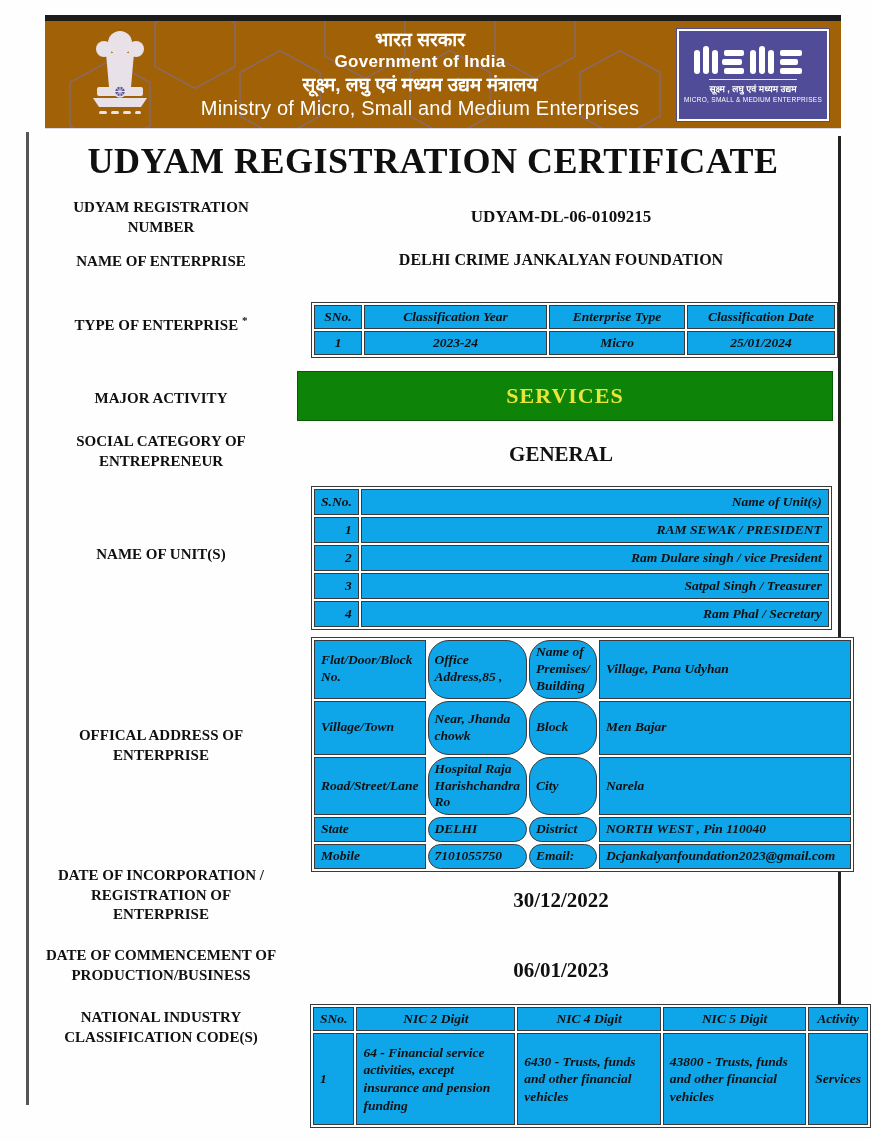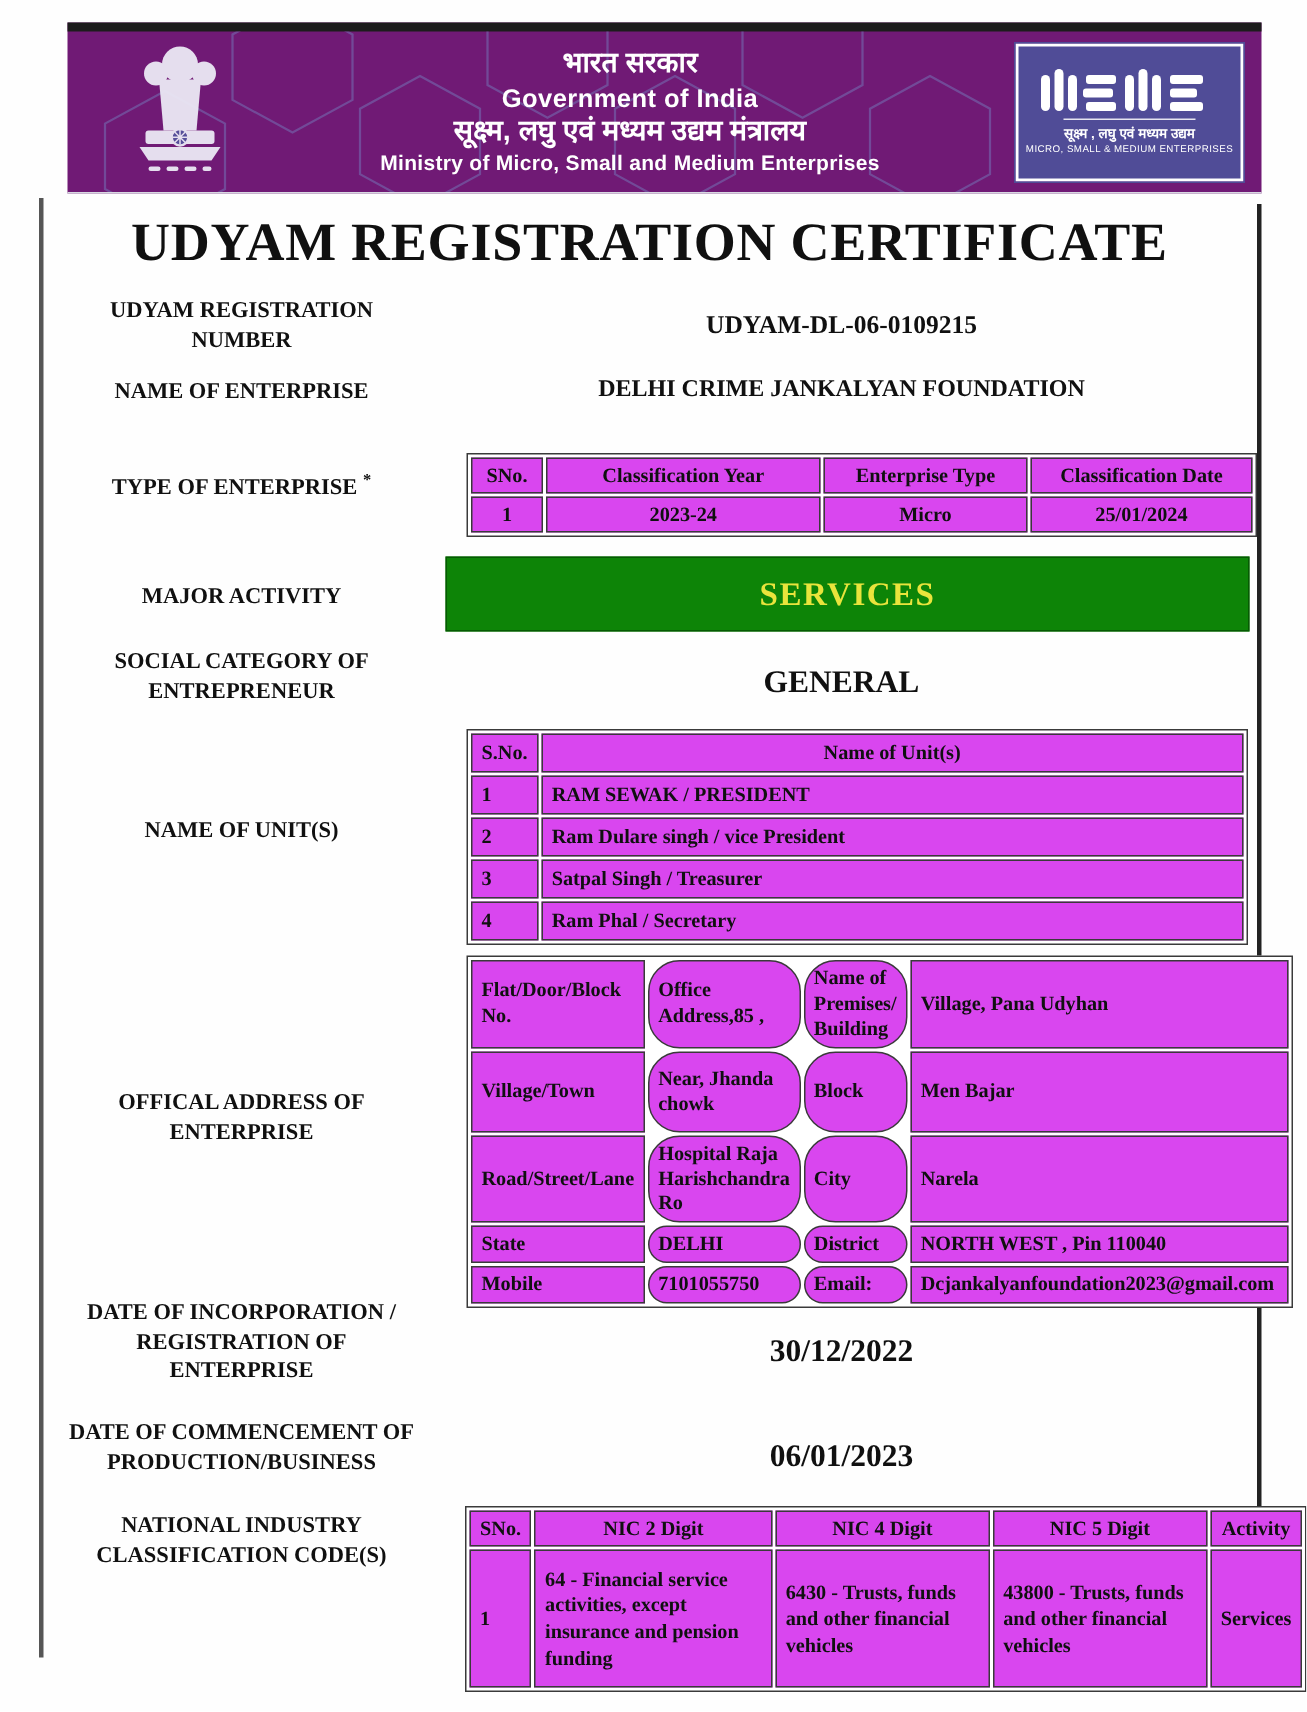--- a/index.html
+++ b/index.html
@@ -10,31 +10,31 @@
     font-family:"Liberation Serif", serif; color:#101010;
   }
   
   .scanline { position:absolute; width:3px; background:#3f3f3f; }
   .scanline.left { left:26px; top:132px; height:973px; background:#565656; }
   .scanline.right { left:838px; top:136px; height:972px; background:#222; }
 
   
   .band {
     position:absolute; left:45px; top:15px; width:796px; height:114px;
-    background:#701a75; border-top:6px solid #1c1c1c; border-bottom:1px solid #d8d8e2;
+    background:#a16207; border-top:6px solid #1c1c1c; border-bottom:1px solid #d8d8e2;
     display:flex; align-items:center;
     font-family:"Liberation Sans", sans-serif;
   }
   .hexes { position:absolute; left:0; top:0; width:100%; height:100%; }
   .emblem-wrap { position:relative; margin-left:32px; width:86px; height:100px; flex:none; }
   .band-center { position:relative; flex:1; text-align:center; color:#ffffff; line-height:1.25; }
   .band-hindi-1 { font-size:19px; font-weight:bold; }
   .band-gov { font-size:17px; font-weight:bold; letter-spacing:.3px; }
   .band-hindi-2 { font-size:19px; font-weight:bold; }
-  .band-ministry { font-size:14px; font-weight:bold; letter-spacing:.2px; }
+  .band-ministry { font-size:20px; font-weight:normal; letter-spacing:.2px; }
   .msme-box {
     position:relative; flex:none; margin-right:12px; width:152px; height:92px;
     background:#504c97; border:2px solid #ffffff; outline:1px solid #504c97;
     display:flex; flex-direction:column; align-items:center; justify-content:center;
     color:#fff; text-align:center;
   }
   .msme-hindi { font-size:9px; font-weight:bold; margin-top:3px; border-top:1px solid rgba(255,255,255,.85); padding-top:2px; white-space:nowrap; }
   .msme-sub { font-size:6.5px; letter-spacing:.3px; margin-top:1px; white-space:nowrap; }
 
   
@@ -48,39 +48,39 @@
             font-weight:bold; font-size:15px; line-height:1.3; }
   .fvalue { position:absolute; left:285px; width:552px; text-align:center;
             font-weight:bold; font-size:21px; }
   .sup { font-size:11px; vertical-align:super; }
 
   
   table.cert { border-collapse:separate; border-spacing:2px; background:#fff;
                border:1px solid #3a3a3a; }
   table.cert td, table.cert th {
     border:1.5px solid #3a3a3a; font-weight:bold; font-size:13.5px;
-    padding:3px 6px; background:#d946ef; vertical-align:middle;
+    padding:3px 6px; background:#0ea5e9; vertical-align:middle;font-style:italic;
   }
   .type-table { position:absolute; left:311px; top:302px; }
   .type-table th { background:#d7a465; text-align:center; }
   .type-table td { text-align:center; }
 
   .banner {
     position:absolute; left:297px; top:371px; width:536px; height:50px;
     background:#0d8407; border:1px solid #065a03;
     display:flex; align-items:center; justify-content:center;
     color:#e9e43c; font-weight:bold; font-size:22px; letter-spacing:1px;
   }
 
   .units-table { position:absolute; left:311px; top:486px; }
   .units-table th { text-align:center; }
   .units-table td { text-align:left; }
   .units-table .sno { width:42px; }
   .units-table .uname { width:468px; }
-  .units-table td, .units-table th { height:26px; padding:2px 7px; }
+  .units-table td, .units-table th { height:26px; padding:2px 7px;text-align:right; }
 
   .addr-table { position:absolute; left:311px; top:637px; }
   .addr-table td { text-align:left; font-size:13px; line-height:1.25; padding:3px 6px; }
   .addr-c0 { width:108px; } .addr-c1 { width:98px;border-radius:21px; }
   .addr-c2 { width:66px;border-radius:21px; }  .addr-c3 { width:252px; }
 
   .nic-table { position:absolute; left:310px; top:1004px; }
   .nic-table th { text-align:center; font-size:13.5px; }
   .nic-table td { text-align:left; vertical-align:top; font-size:13px; line-height:1.3; }
   .nic-c0 { width:36px; } .nic-c1 { width:164px; } .nic-c2 { width:148px; }

